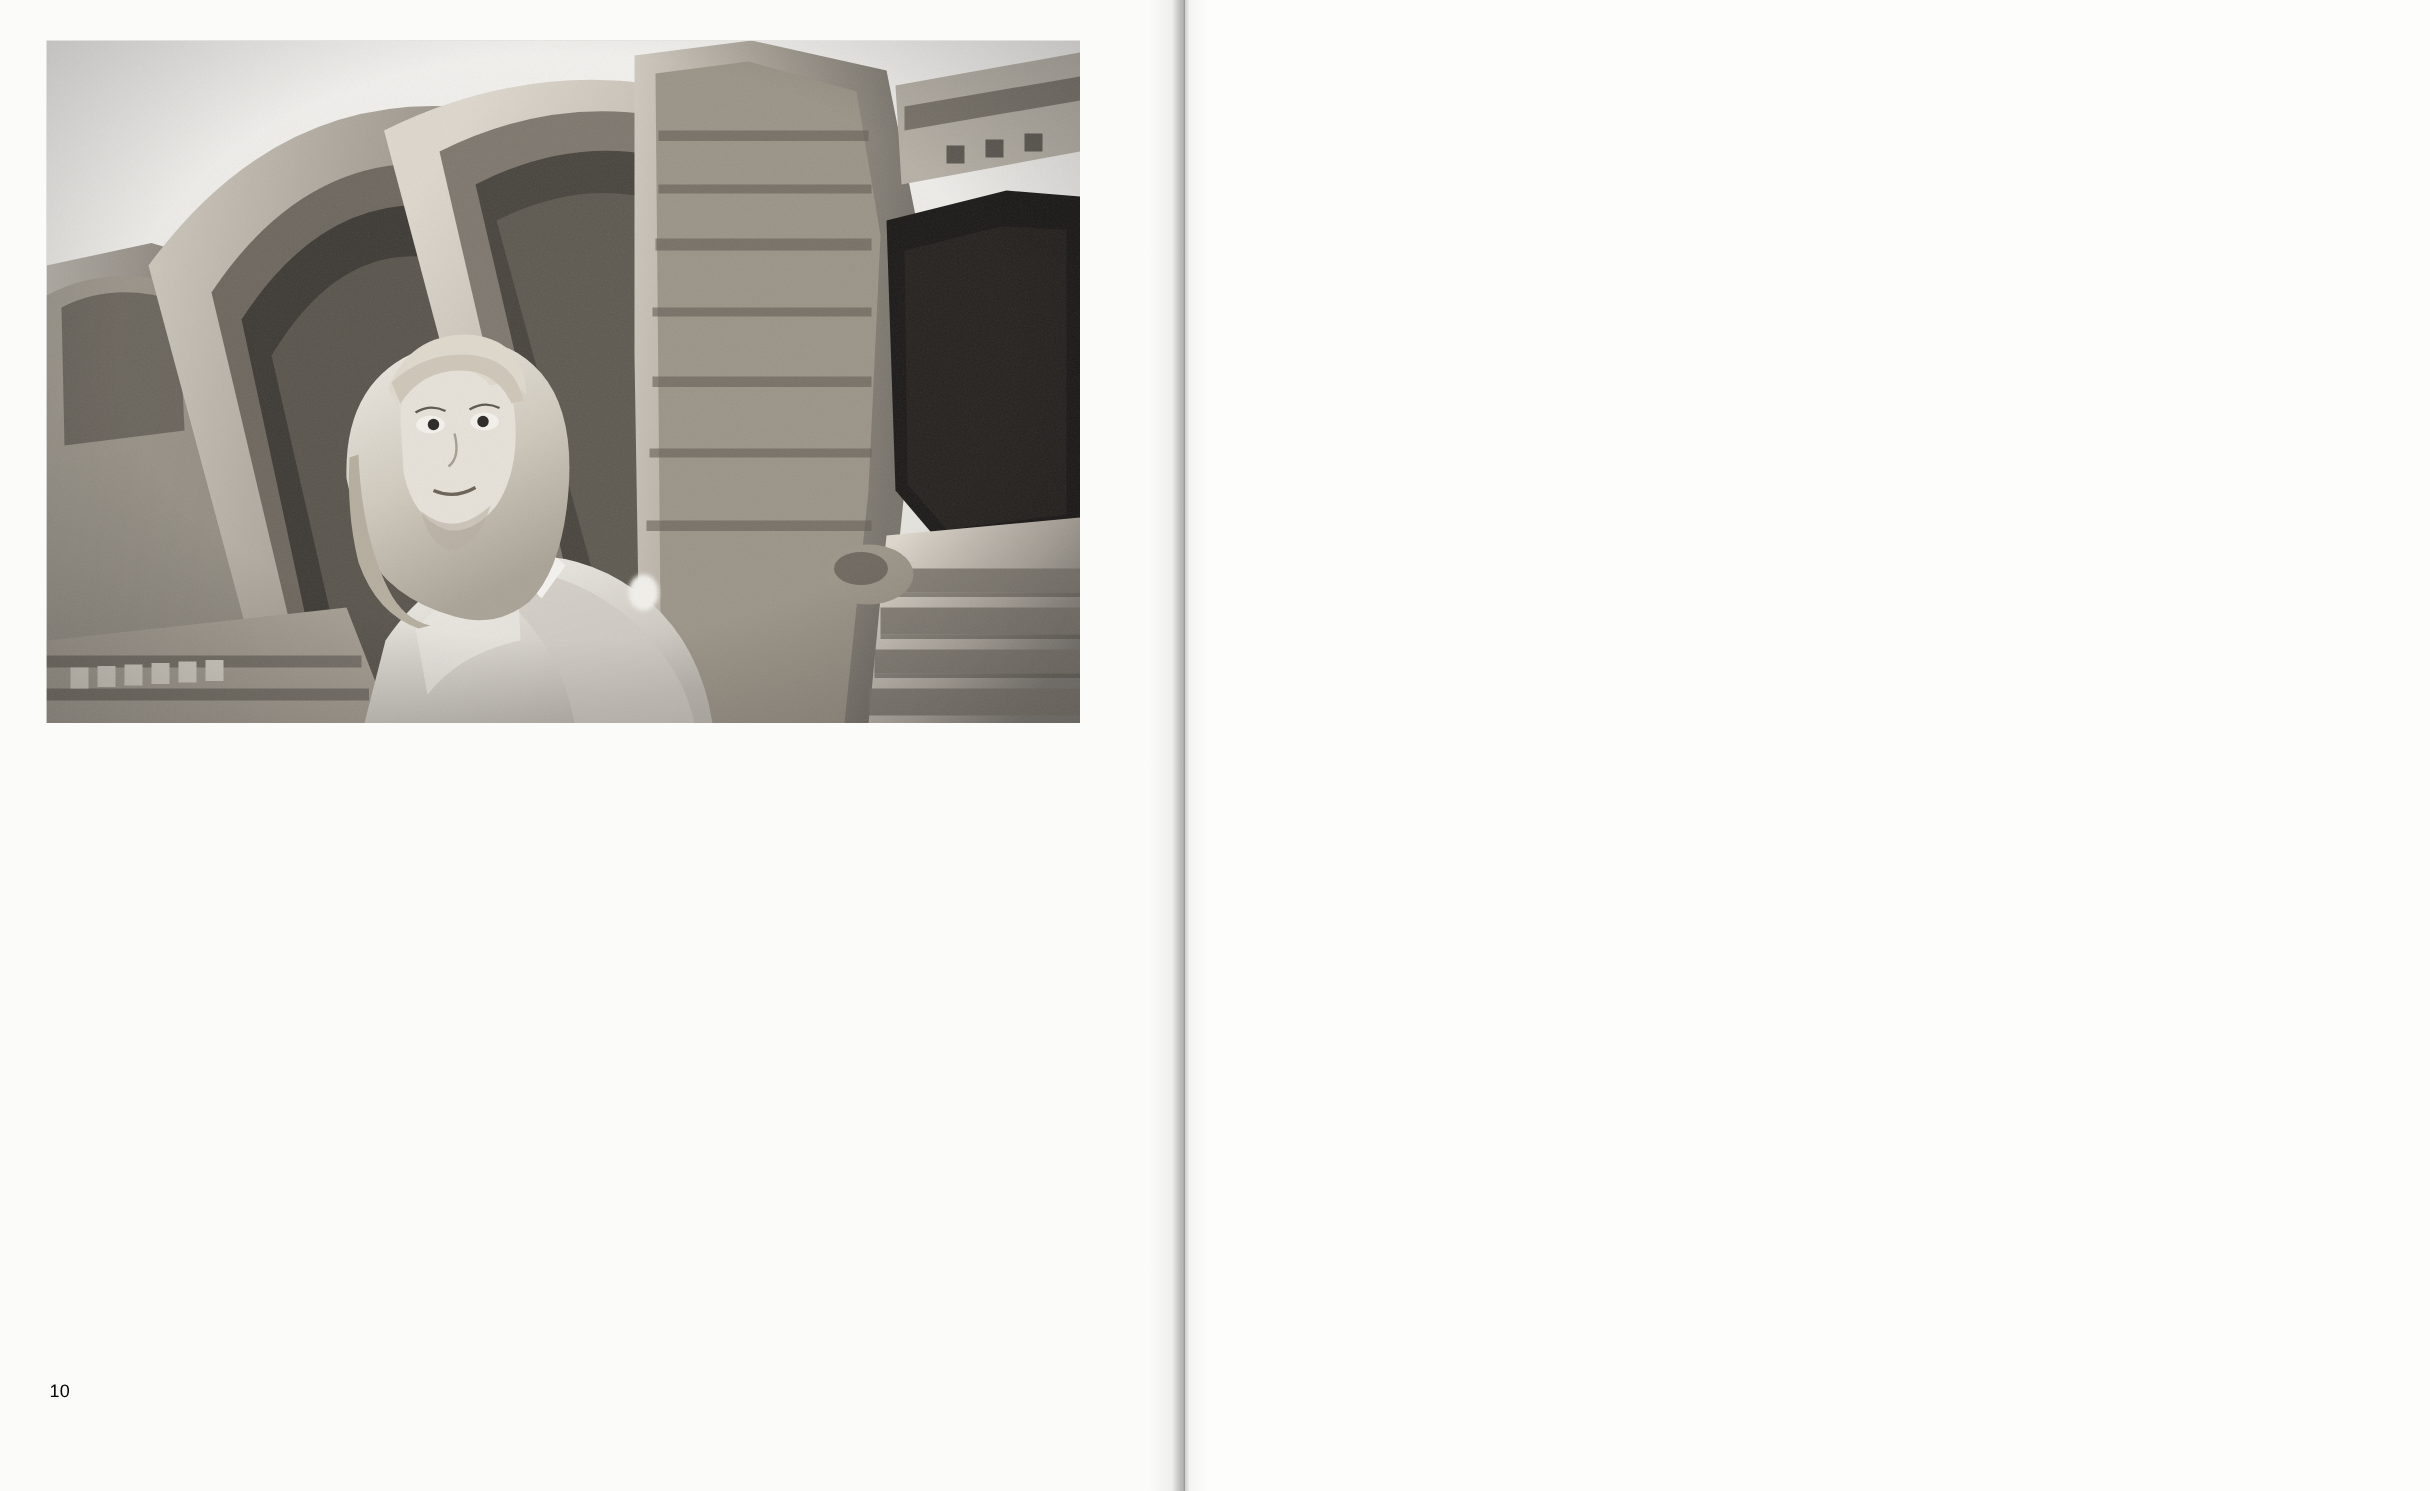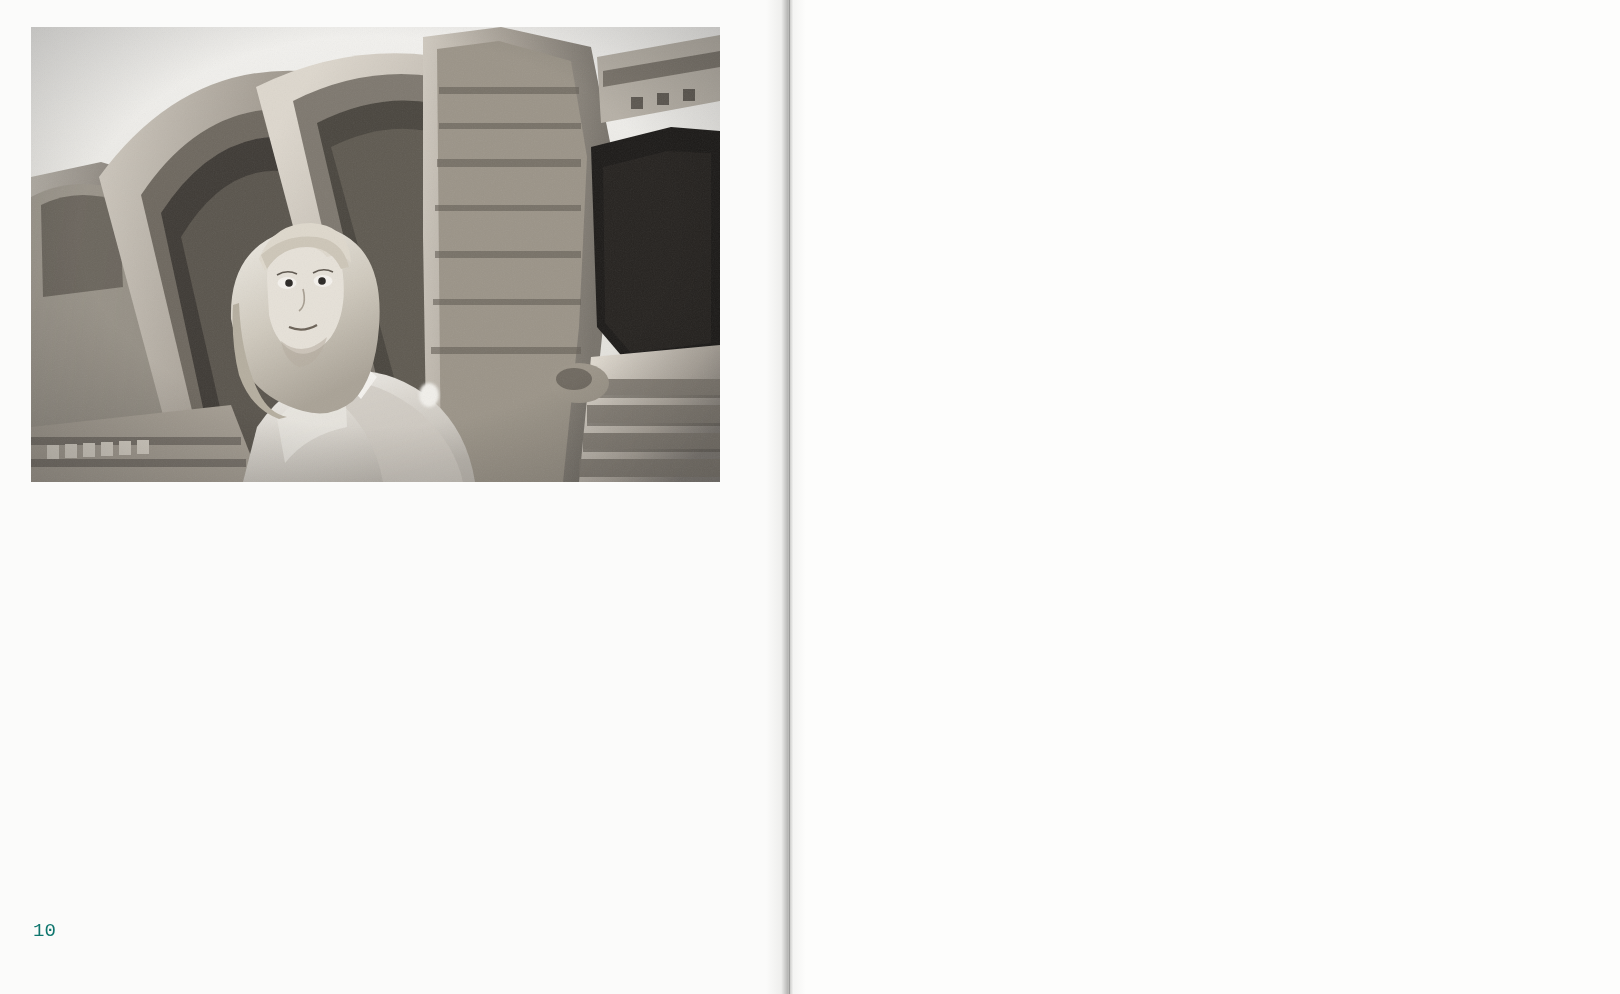--- a/index.html
+++ b/index.html
@@ -60,24 +60,24 @@
     left: 31px; top: 27px;
     width: 689px; height: 455px;
     overflow: hidden;
     background: #cfcbc4;
   }
   .photo-frame svg { display: block; width: 689px; height: 455px; }
 
   
   .folio {
     position: absolute;
-    font-size: 19px;
+    font-size: 12px;
     letter-spacing: 0.2px;
-    color: #0f766e;
-    font-family: Liberation Mono, monospace;
+    color: #000000;
+    font-family: Liberation Sans, sans-serif;
   }
   .folio-left  { left: 33px;  top: 920px; }
 </style>
 </head>
 <body>
 
 <div class="spread">
 
   <div class="page-left">
 

